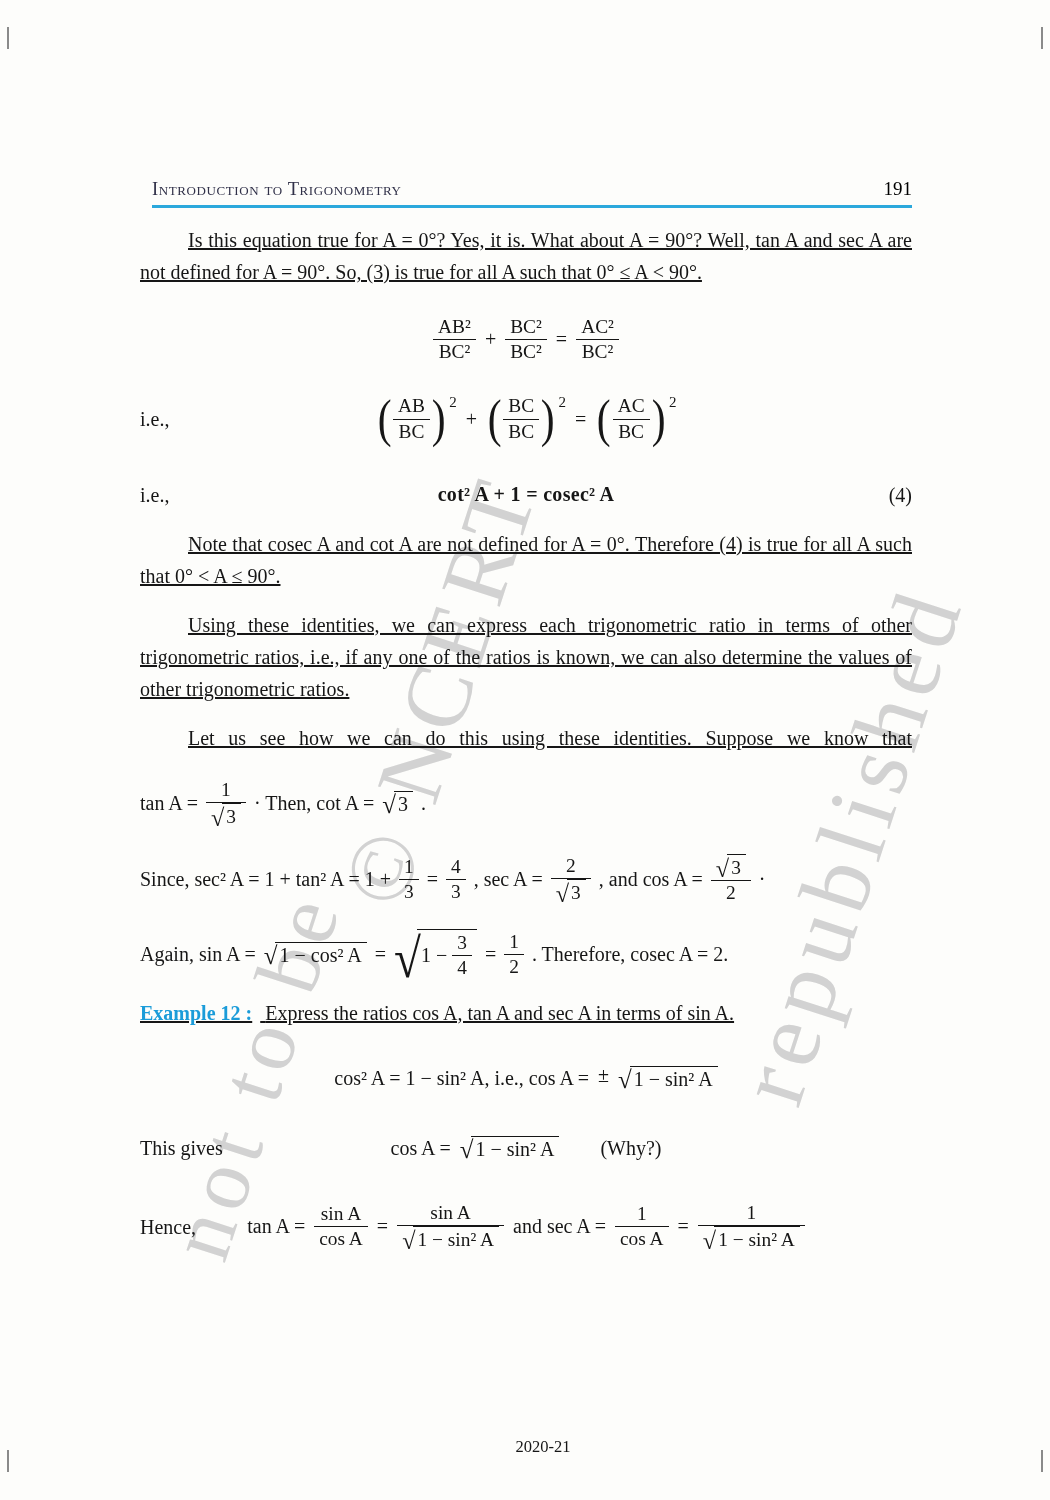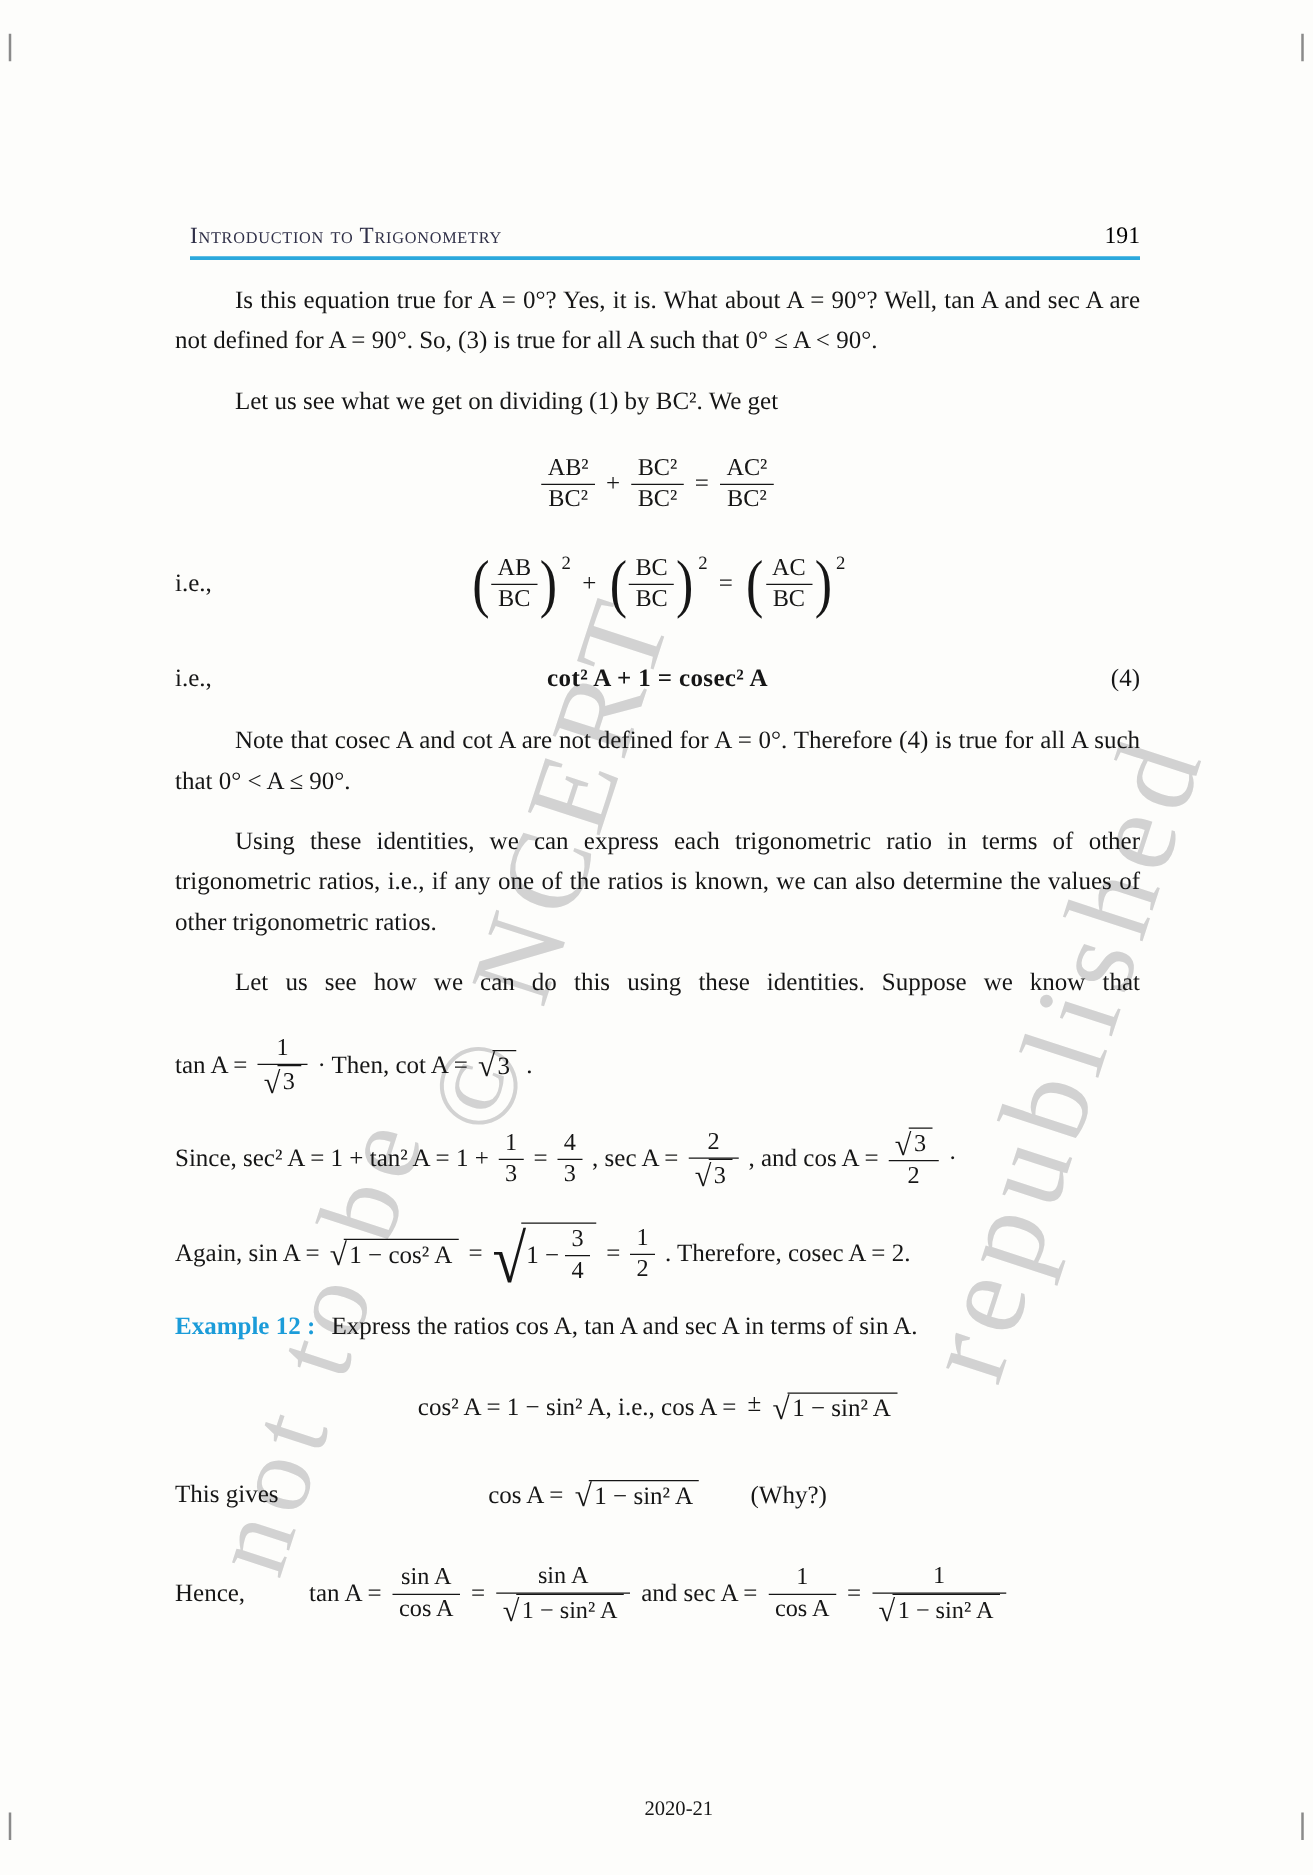--- a/index.html
+++ b/index.html
@@ -44,21 +44,21 @@
 
   .pageheader {
     display: flex; justify-content: space-between; align-items: flex-end;
     border-bottom: 3px solid #2ba8dc;
     padding-bottom: 5px;
     margin-left: 12px;
   }
   .htitle { font-variant: small-caps; letter-spacing: 0.6px; font-size: 18.5px; color: #303048; }
   .hpage  { color: #000000; font-size: 19px; }
 
-  p.para { margin-top: 16px; line-height: 1.62; text-align: justify; }
+  p.para { margin-top: 16px; line-height: 1.62; text-align: justify; text-decoration: underline; }
   .indent { text-indent: 48px; }
   .justify-last { text-align-last: justify; }
 
   .blue { color: #1b9cd9; font-weight: bold; }
   .boldtxt { font-weight: bold; }
 
   
   .frac {
     display: inline-flex; flex-direction: column;
     vertical-align: middle; text-align: center;
@@ -127,21 +127,20 @@
 
 <div class="content">
 
   <div class="pageheader">
     <span class="htitle">Introduction to Trigonometry</span>
     <span class="hpage">191</span>
   </div>
 
   <p class="para indent">Is this equation true for A = 0°? Yes, it is. What about A = 90°? Well, tan A and sec A are not defined for A = 90°. So, (3) is true for all A such that 0° ≤ A &lt; 90°.</p>
 
-  <p class="para indent">Let us see what we get on dividing (1) by BC². We get</p>
 
   <div class="eqrow eq1">
     <span class="frac">
       <span class="num">AB²</span>
       <span class="den">BC²</span>
     </span>
     <span class="op">+</span>
     <span class="frac">
       <span class="num">BC²</span>
       <span class="den">BC²</span>

